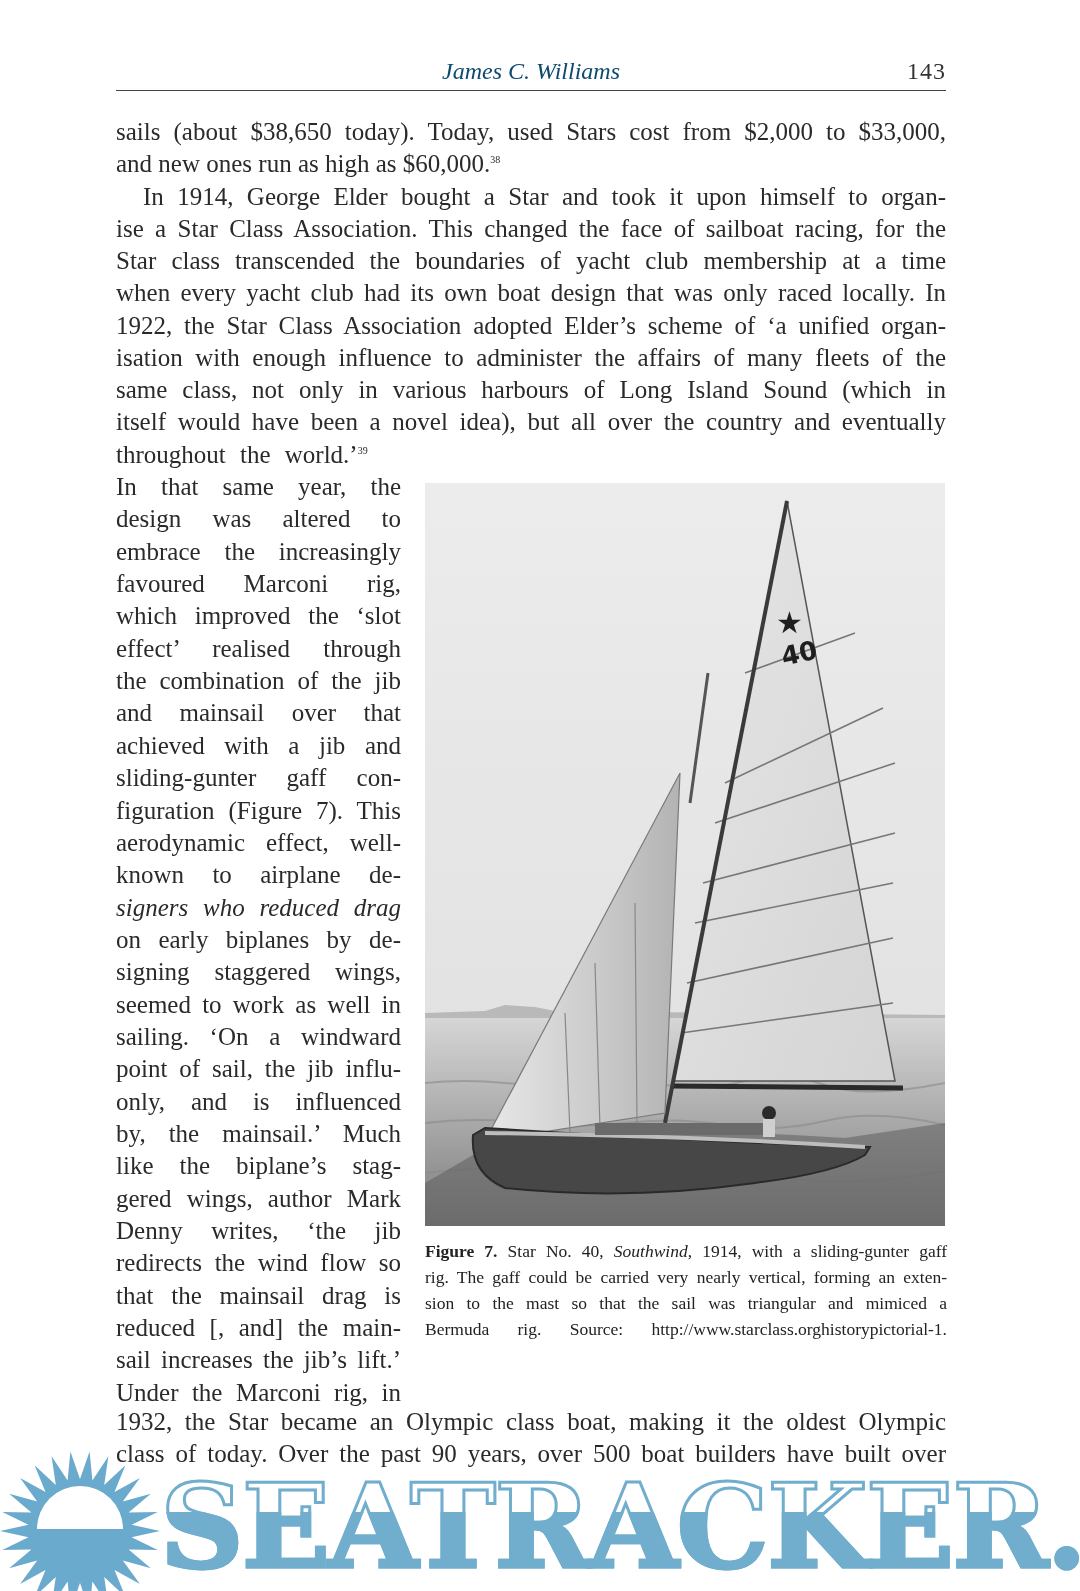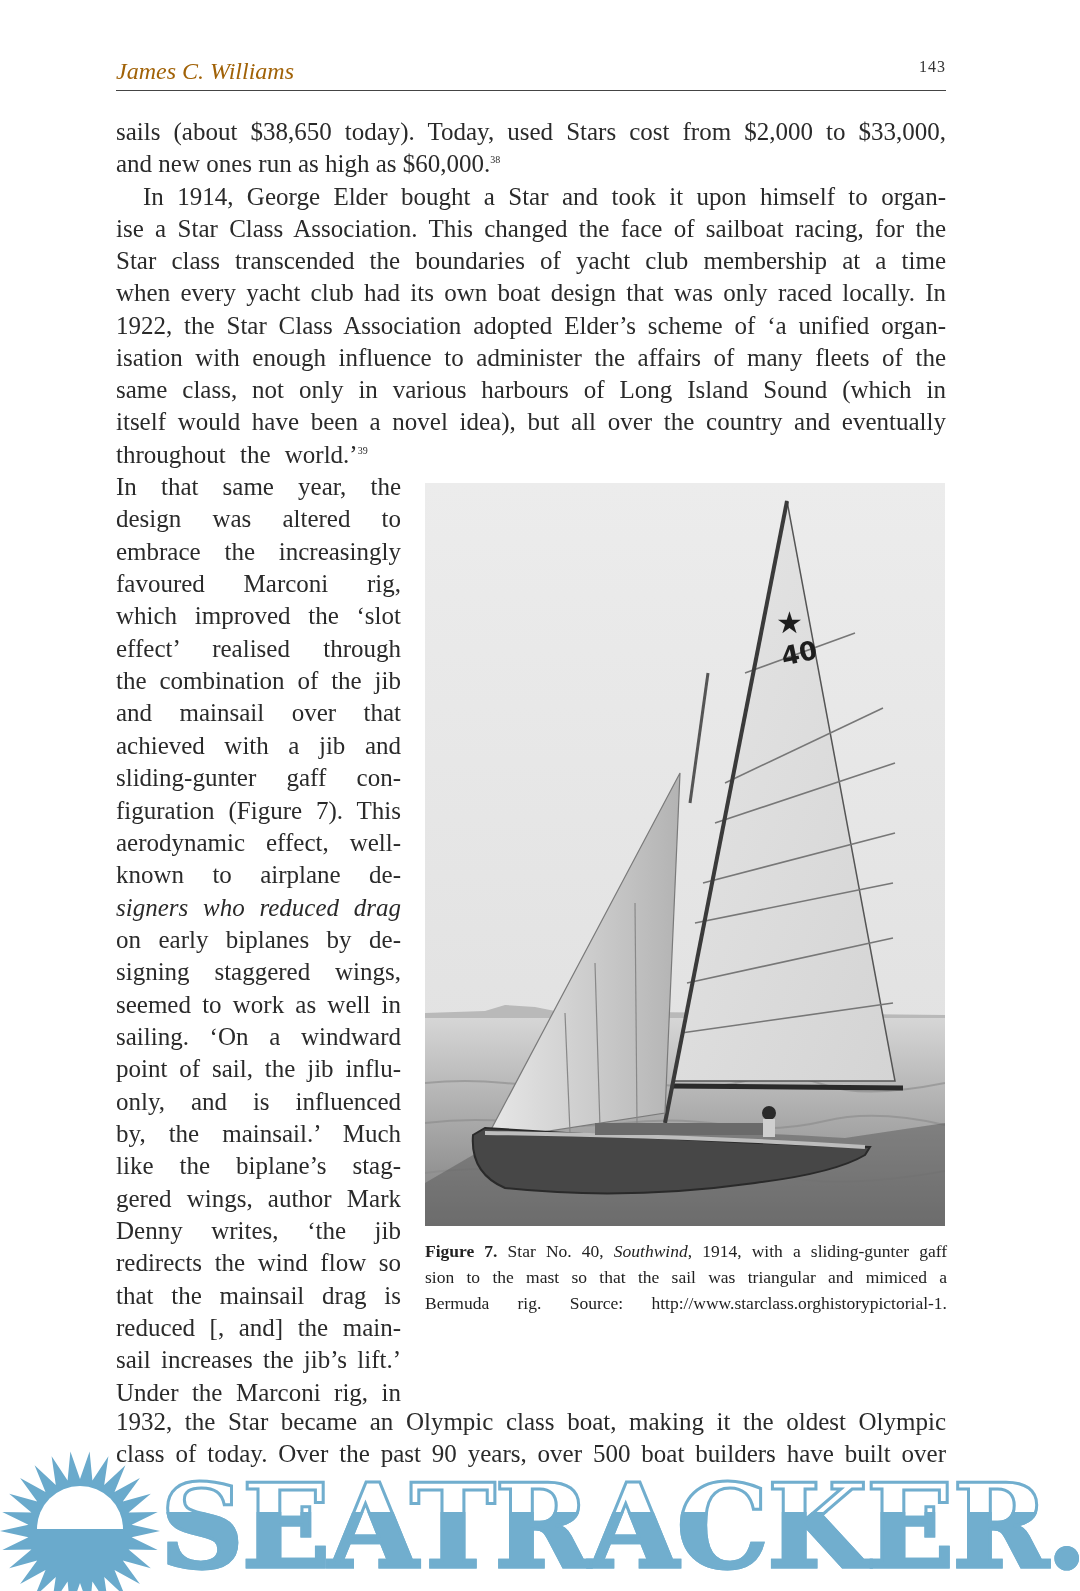--- a/index.html
+++ b/index.html
@@ -6,25 +6,25 @@
   body {
     width: 1080px; height: 1591px; position: relative; overflow: hidden;
     background: #ffffff; color: #2a2a2a;
     font-family: "Liberation Serif", "DejaVu Serif", serif;
   }
   .header {
     position: absolute; left: 116px; top: 56px; width: 830px; height: 34px;
     border-bottom: 1.5px solid #444;
   }
   .running-head {
-    position: absolute; left: 0; right: 0; top: 2px; 
-    font-style: italic; font-size: 24px; color: #a16207;
+    position: absolute; left: 0; right: 0; top: 2px; text-align: center;
+    font-style: italic; font-size: 24px; color: #0c4a6e;
   }
   .page-number {
-    position: absolute; right: 0; top: 2px; font-size: 16px; color: #333;
+    position: absolute; right: 0; top: 2px; font-size: 24px; color: #333;
     letter-spacing: 1px;
     font-family: Liberation Serif, serif;
   }
   .line {
     position: absolute; left: 116px; font-size: 25px; line-height: 32px;
     white-space: nowrap; color: #2a2a2a;
   }
   .full { width: 830px; text-align: justify; text-align-last: justify; }
   .last { text-align-last: left; }
   .narrow { width: 285px; text-align: justify; text-align-last: justify; }
@@ -181,20 +181,21 @@
     <path d="M60 650 Q250 652 440 664" stroke="#bdbdbd" stroke-width="4" fill="none"></path>
 
     <rect x="170" y="640" width="170" height="12" fill="#6a6a6a"></rect>
     <circle cx="344" cy="630" r="7" fill="#2a2a2a"></circle>
     <rect x="338" y="636" width="12" height="18" fill="#cfcfcf"></rect>
   </svg>
 </div>
 
 <div class="caption">
   <div class="cap-line"><span class="cap-bold">Figure 7.</span><span> Star No. 40, </span><i>Southwind</i><span>, 1914, with a sliding-gunter gaff</span></div>
+  <div class="cap-line">rig. The gaff could be carried very nearly vertical, forming an exten-</div>
   <div class="cap-line">sion to the mast so that the sail was triangular and mimiced a</div>
   <div class="cap-line">Bermuda rig. Source: http://www.starclass.orghistorypictorial-1.</div>
 </div>
 
 <div class="watermark">
   <svg width="170" height="191" viewBox="0 0 170 191" style="position:absolute;left:0;top:0">
     <g id="sun" transform="translate(80,131)">
         <polygon points="80.0,0.0 51.6,6.3 77.7,19.1 48.6,18.4 70.8,37.2 42.8,29.5 59.9,53.0 34.5,38.9 45.4,65.8 24.2,46.0 28.4,74.8 12.4,50.5 9.6,79.4 -0.0,52.0 -9.6,79.4 -12.4,50.5 -28.4,74.8 -24.2,46.0 -45.4,65.8 -34.5,38.9 -59.9,53.0 -42.8,29.5 -70.8,37.2 -48.6,18.4 -77.7,19.1 -51.6,6.3 -80.0,-0.0 -51.6,-6.3 -77.7,-19.1 -48.6,-18.4 -70.8,-37.2 -42.8,-29.5 -59.9,-53.0 -34.5,-38.9 -45.4,-65.8 -24.2,-46.0 -28.4,-74.8 -12.4,-50.5 -9.6,-79.4 -0.0,-52.0 9.6,-79.4 12.4,-50.5 28.4,-74.8 24.2,-46.0 45.4,-65.8 34.5,-38.9 59.9,-53.0 42.8,-29.5 70.8,-37.2 48.6,-18.4 77.7,-19.1 51.6,-6.3" fill="#6aaacc"></polygon>
         <path d="M-43 -2 A43 43 0 0 1 43 -2 Z" fill="#ffffff"></path>
       </g>

